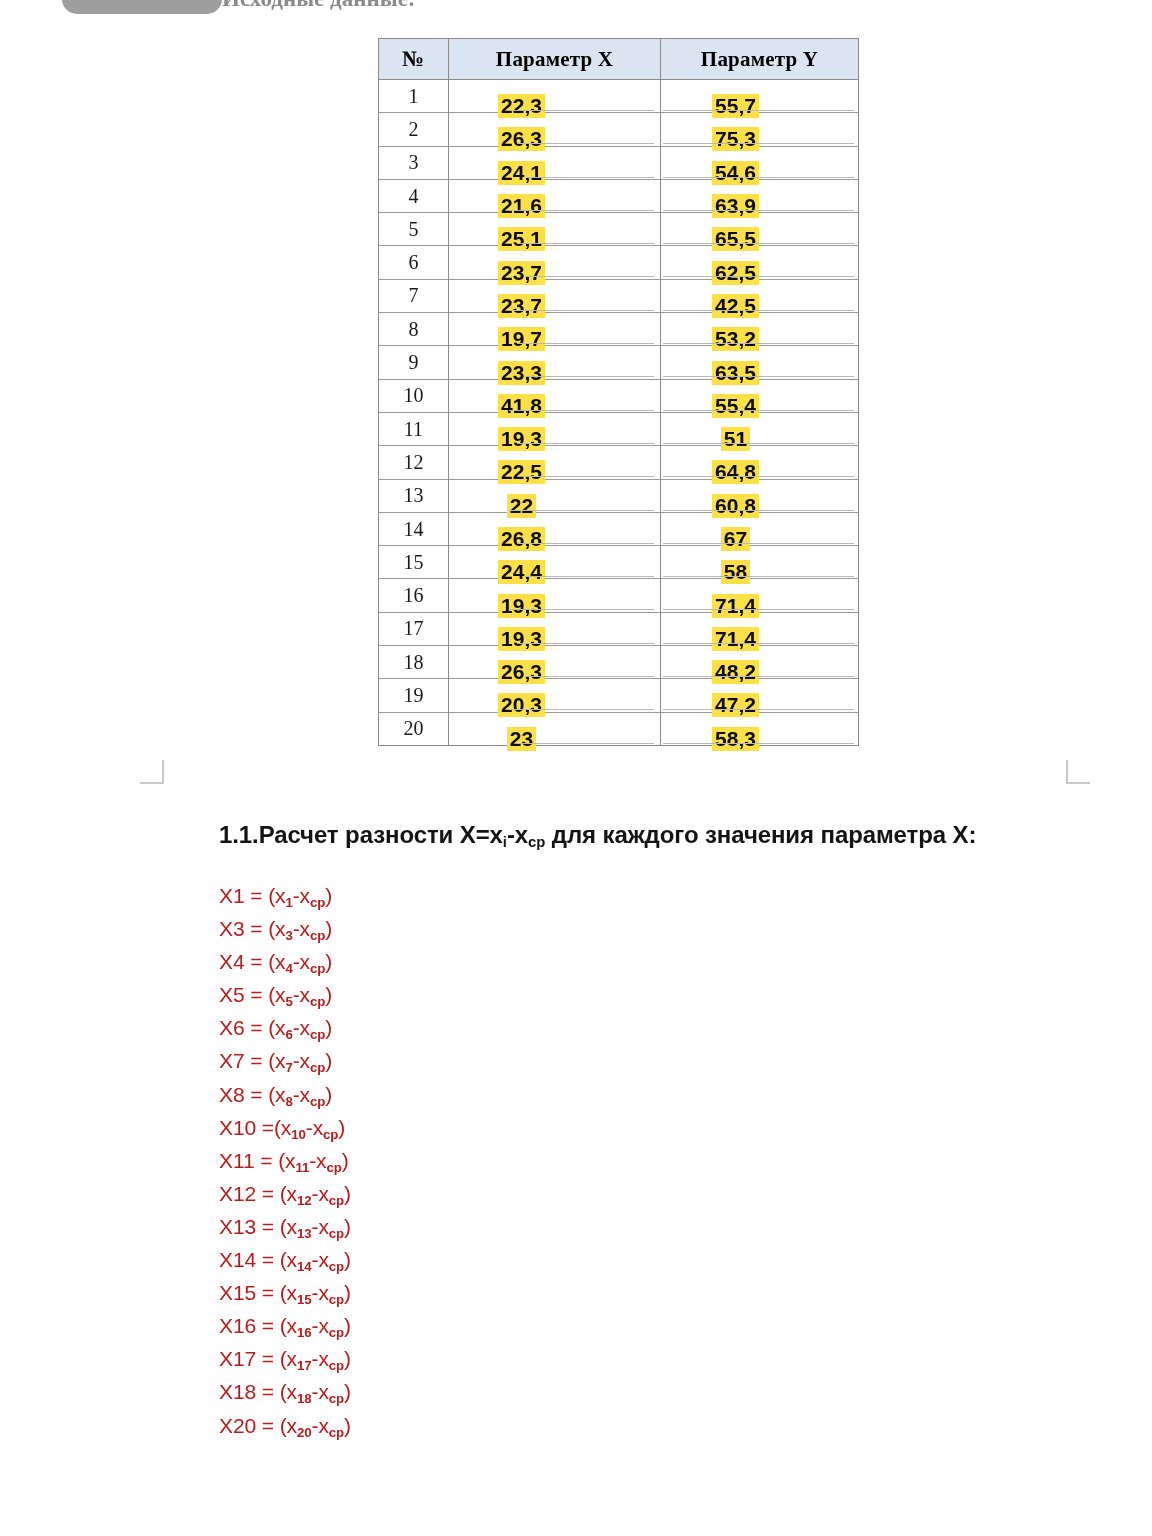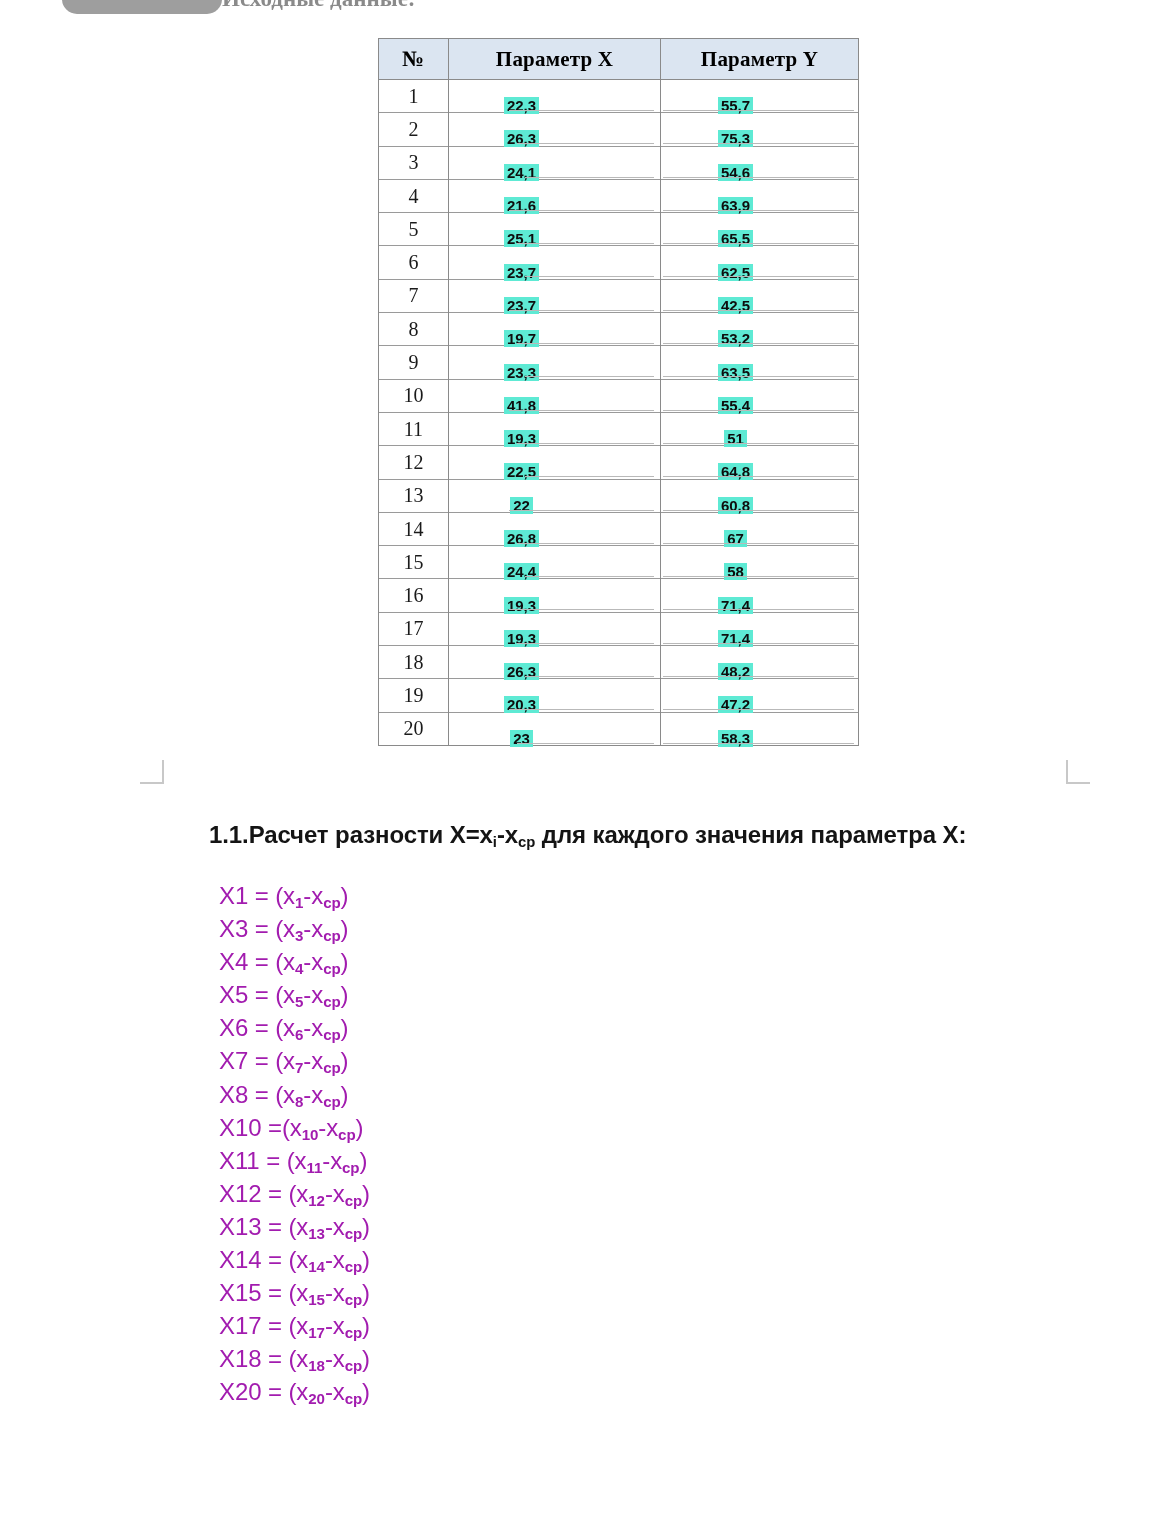--- a/index.html
+++ b/index.html
@@ -89,23 +89,23 @@
   td.cell-val {
     text-align: center;
     position: relative;
   }
   td.cell-val .v {
     position: relative;
     top: 10px;
     display: inline-block;
     font-family: "Liberation Sans", sans-serif;
     font-weight: bold;
-    font-size: 15px;
+    font-size: 21px;
     color: #0d0d0d;
-    background: #5eead4;
+    background: #fde047;
     padding: 0 3px;
   }
   td.cell-x .v { margin-right: 66px; }
   td.cell-y .v { margin-right: 48px; }
 
   
   .stray {
     position: absolute;
     height: 1px;
     background: #b9b9b9;
@@ -127,21 +127,21 @@
   .crop-mark.bl::after  { left: 22px; bottom: 0; width: 2px; height: 24px; }
   .crop-mark.br::before { right: 0; bottom: 0; width: 24px; height: 2px; }
   .crop-mark.br::after  { right: 22px; bottom: 0; width: 2px; height: 24px; }
 
   #crop-bottom-left  { left: 140px;  top: 760px; }
   #crop-bottom-right { left: 1066px; top: 760px; }
 
   
   #section-heading {
     position: absolute;
-    left: 209px;
+    left: 219px;
     top: 821px;
     font-size: 24px;
     font-weight: bold;
     color: #141414;
     white-space: nowrap;
     letter-spacing: -0.1px;
   }
   #section-heading sub {
     font-size: 0.62em;
     vertical-align: baseline;
@@ -150,22 +150,22 @@
   }
 
   
   #formula-list {
     position: absolute;
     left: 219px;
     top: 881px;
     width: 400px;
   }
   .formula-line {
-    font-size: 24px;
-    color: #a21caf;
+    font-size: 21px;
+    color: #b91c1c;
     line-height: 30.1px;
     white-space: nowrap;
     letter-spacing: -0.1px;
   }
   .formula-line .lhs { }
   .formula-line sub {
     font-size: 0.63em;
     vertical-align: baseline;
     position: relative;
     top: 4px;
@@ -311,16 +311,17 @@
     <div class="formula-line"><span class="lhs">X5 = </span><span>(x</span><sub>5</sub><span>-x</span><sub>ср</sub><span>)</span></div>
     <div class="formula-line"><span class="lhs">X6 = </span><span>(x</span><sub>6</sub><span>-x</span><sub>ср</sub><span>)</span></div>
     <div class="formula-line"><span class="lhs">X7 = </span><span>(x</span><sub>7</sub><span>-x</span><sub>ср</sub><span>)</span></div>
     <div class="formula-line"><span class="lhs">X8 = </span><span>(x</span><sub>8</sub><span>-x</span><sub>ср</sub><span>)</span></div>
     <div class="formula-line"><span class="lhs">X10 =</span><span>(x</span><sub>10</sub><span>-x</span><sub>ср</sub><span>)</span></div>
     <div class="formula-line"><span class="lhs">X11 = </span><span>(x</span><sub>11</sub><span>-x</span><sub>ср</sub><span>)</span></div>
     <div class="formula-line"><span class="lhs">X12 = </span><span>(x</span><sub>12</sub><span>-x</span><sub>ср</sub><span>)</span></div>
     <div class="formula-line"><span class="lhs">X13 = </span><span>(x</span><sub>13</sub><span>-x</span><sub>ср</sub><span>)</span></div>
     <div class="formula-line"><span class="lhs">X14 = </span><span>(x</span><sub>14</sub><span>-x</span><sub>ср</sub><span>)</span></div>
     <div class="formula-line"><span class="lhs">X15 = </span><span>(x</span><sub>15</sub><span>-x</span><sub>ср</sub><span>)</span></div>
+    <div class="formula-line"><span class="lhs">X16 = </span><span>(x</span><sub>16</sub><span>-x</span><sub>ср</sub><span>)</span></div>
     <div class="formula-line"><span class="lhs">X17 = </span><span>(x</span><sub>17</sub><span>-x</span><sub>ср</sub><span>)</span></div>
     <div class="formula-line"><span class="lhs">X18 = </span><span>(x</span><sub>18</sub><span>-x</span><sub>ср</sub><span>)</span></div>
     <div class="formula-line"><span class="lhs">X20 = </span><span>(x</span><sub>20</sub><span>-x</span><sub>ср</sub><span>)</span></div>
   </div>
 
 </body></html>

